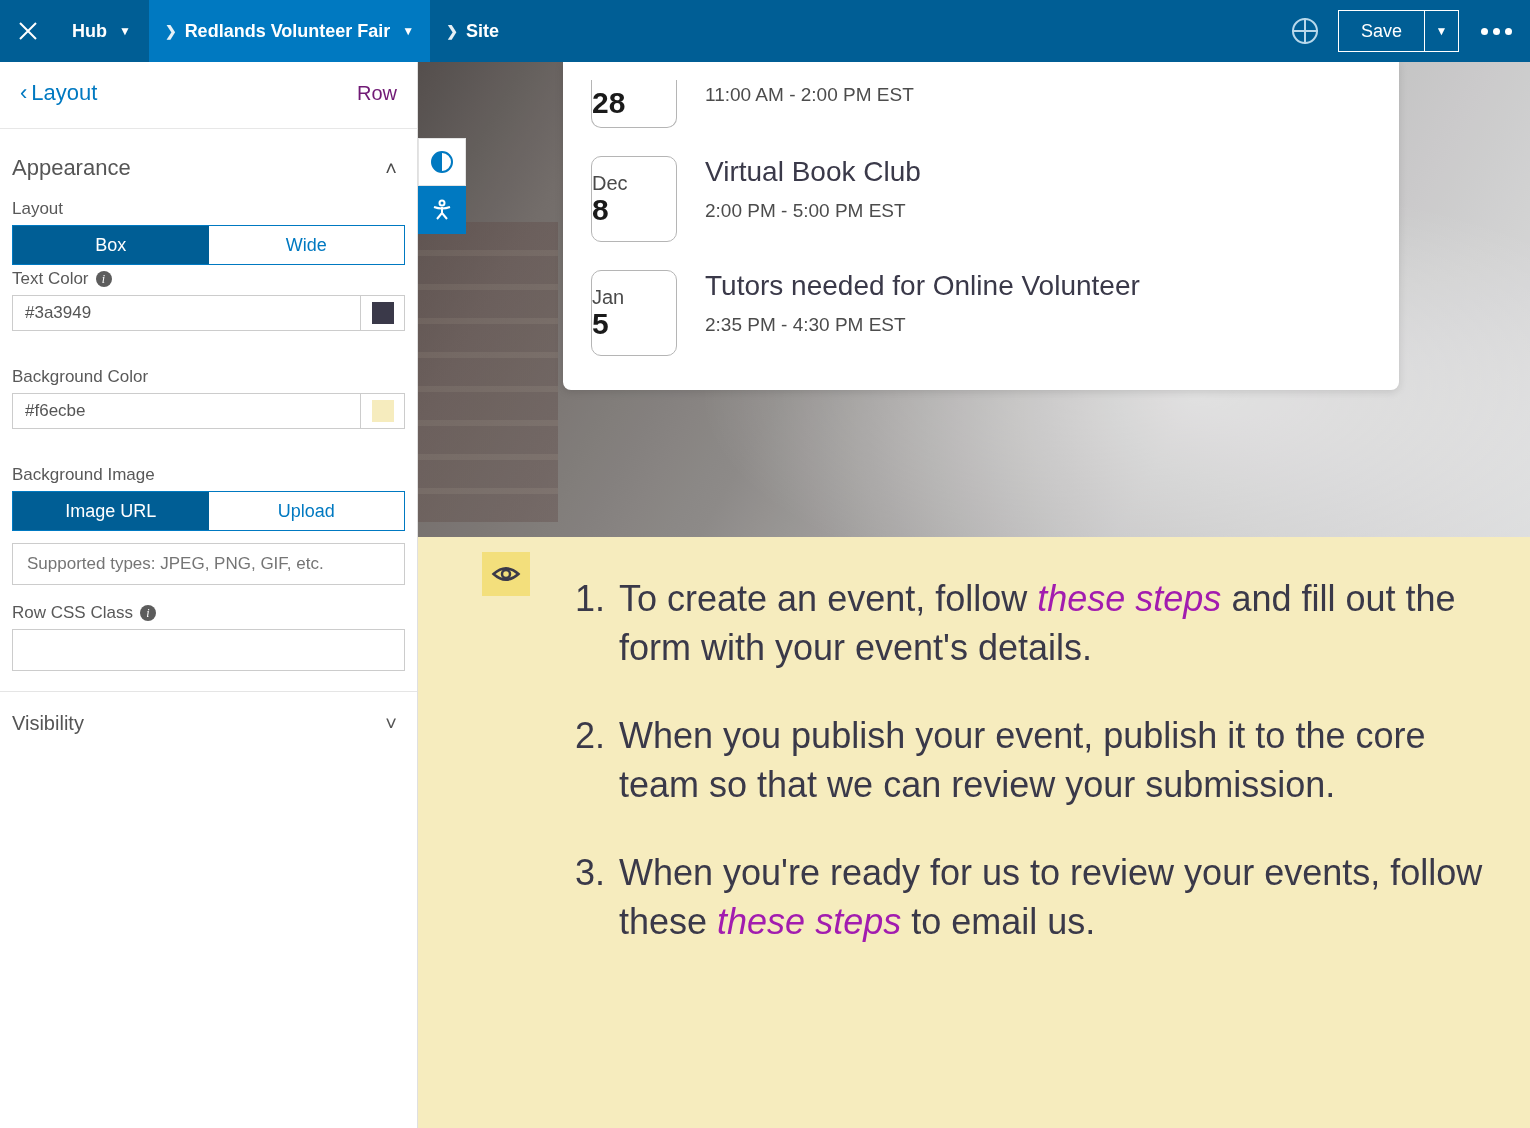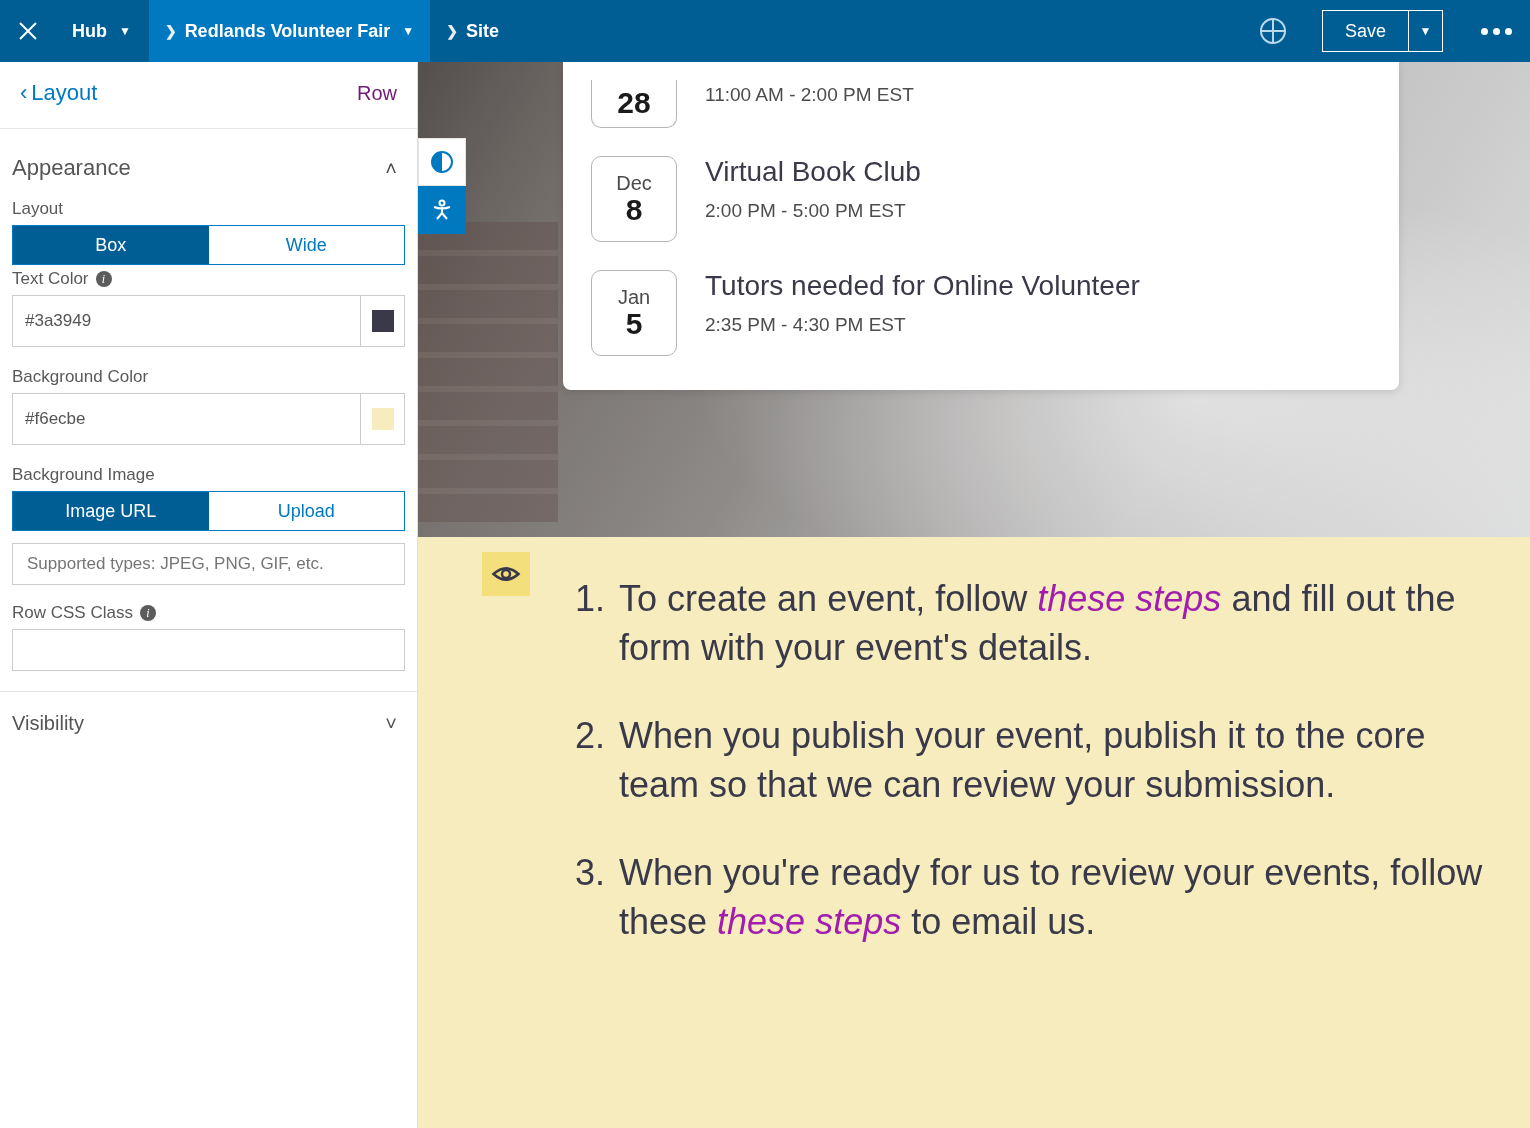--- a/index.html
+++ b/index.html
@@ -10,21 +10,21 @@
 .topbar .seg { display: flex; align-items: center; padding: 0 16px; font-size: 18px; gap: 8px; font-weight: bold; }
 .topbar .close { width: 56px; justify-content: center; }
 .topbar .seg.hub { padding-right: 18px; }
 .topbar .seg.active { background: #0079c1; }
 .topbar .caret { font-size: 12px; margin-left: 4px; }
 .topbar .chev-r { font-size: 14px; opacity: .9; }
 .topbar .spacer { flex: 1; }
 .topbar .globe { width: 26px; height: 26px; border: 2px solid #cde6f5; border-radius: 50%; position: relative; opacity: .9; }
 .topbar .globe::before { content:""; position:absolute; left:10px; top:-2px; bottom:-2px; width:2px; background:#cde6f5; }
 .topbar .globe::after { content:""; position:absolute; top:10px; left:-2px; right:-2px; height:2px; background:#cde6f5; }
-.topbar .save-group { display:flex; align-items:center; margin: 0 20px; justify-content: center; }
+.topbar .save-group { display:flex; align-items:center; margin: 0 4px; justify-content: center; }
 .topbar .save-btn { border:1px solid #fff; background:transparent; color:#fff; font-size:18px; padding: 8px 22px; height:42px; }
 .topbar .save-drop { border:1px solid #fff; border-left:none; background:transparent; color:#fff; width:34px; height:42px; display:flex; align-items:center; justify-content:center; font-size:12px; }
 .topbar .more { display:flex; gap:5px; padding:0 18px; align-items:center; }
 .topbar .more span { width:7px; height:7px; background:#fff; border-radius:50%; }
 
 
 .sidepanel { position:absolute; top:62px; left:0; width:418px; bottom:0; background:#fff; border-right:1px solid #e0e0e0; }
 .panel-head { display:flex; align-items:center; justify-content:space-between; padding:18px 20px 22px 20px; border-bottom:1px solid #e7e7e7; }
 .back-layout { color:#0079c1; font-size:22px; font-weight:500; display:flex; align-items:center; gap:4px; }
 .back-layout .ch { font-size:22px; }
@@ -32,21 +32,21 @@
 .section-row { display:flex; align-items:center; justify-content:space-between; padding: 26px 20px 4px 12px; }
 .section-row .title { color:#555; font-size:22px; }
 .section-row .chev { font-size:20px; color:#4a4a4a; }
 .control-block { padding: 14px 12px 0 12px; }
 .ctrl-label { font-size:17px; color:#595959; margin-bottom:6px; display:flex; align-items:center; gap:7px; }
 .info-dot { width:16px; height:16px; border-radius:50%; background:#5c5c5c; color:#fff; font-size:12px; display:flex; align-items:center; justify-content:center; font-style: italic; font-family: Georgia, serif; }
 .seg-toggle { display:flex; border:1px solid #0079c1; height:40px; margin-bottom:4px; }
 .seg-toggle > div { flex:1; display:flex; align-items:center; justify-content:center; font-size:18px; }
 .seg-toggle .on { background:#005e95; color:#fff; }
 .seg-toggle .off { background:#fff; color:#0079c1; }
-.color-row { display:flex; border:1px solid #ccc; height:52px; margin-bottom:20px; }
+.color-row { display:flex; border:1px solid #ccc; height:36px; margin-bottom:36px; }
 .color-row input { flex:1; border:none; padding:0 12px; font-size:17px; color:#555; outline:none; }
 .color-row .swatch { width:44px; border-left:1px solid #ccc; display:flex; align-items:center; justify-content:center; }
 .color-row .swatch .inner { width:22px; height:22px; }
 .img-url-input { width:100%; border:1px solid #ccc; height:42px; padding:0 14px; font-size:17px; color:#888; margin:12px 0 18px 0; }
 .css-input { width:100%; border:1px solid #ccc; height:42px; padding:0 12px; font-size:17px; }
 .divider { border-top:1px solid #e5e5e5; margin: 20px 0 0 0; }
 .visibility { display:flex; align-items:center; justify-content:space-between; padding:20px 20px 0 12px; color:#555; font-size:20px; }
 
 
 .canvas { position:absolute; top:62px; left:418px; right:0; bottom:0; overflow:hidden; }
@@ -62,21 +62,21 @@
 
 .fab-col { position:absolute; top:76px; left:0; width:48px; }
 .fab { width:48px; height:48px; background:#fff; display:flex; align-items:center; justify-content:center; border:1px solid #e4e4e4; }
 .fab.active { background:#0079c1; color:#fff; border-color:#0079c1; }
 .fab svg { width:24px; height:24px; }
 .contrast-ico { width:22px; height:22px; border:2px solid #0079c1; border-radius:50%; background: linear-gradient(90deg, #0079c1 50%, transparent 50%); }
 
 
 .events-card { position:absolute; left:145px; top:0; width:836px; background:#fff; border-radius:0 0 8px 8px; box-shadow:0 2px 8px rgba(0,0,0,.12); padding: 0 28px 24px 28px; }
 .event-row { display:flex; gap:28px; padding:18px 0 10px 0; }
-.date-box { width:86px; height:86px; border:1px solid #b5b5b5; border-radius:10px; display:flex; flex-direction:column; align-items:center; justify-content:center; }
+.date-box { width:86px; height:86px; border:1px solid #b5b5b5; border-radius:10px; display:flex; flex-direction:column; justify-content:center; }
 .date-box.first { height:48px; border-top-left-radius:0; border-top-right-radius:0; border-top:none; }
 .date-box .mon { font-size:20px; color:#4a4a4a; }
 .date-box .day { font-size:30px; color:#1a1a1a; font-weight:600; margin-top:-2px; }
 .event-body .title { font-size:28px; color:#3a3949; margin-bottom:12px; }
 .event-body .time { font-size:19px; color:#4c4c4c; }
 
 
 .yellow { position:absolute; top:475px; left:0; right:0; bottom:0; background:#f6ecbe; }
 .eye-badge { position:absolute; left:64px; top:15px; width:48px; height:44px; background:#f3df7c; display:flex; align-items:center; justify-content:center; }
 .eye-badge svg { width:30px; height:30px; color:#3a3949; }

